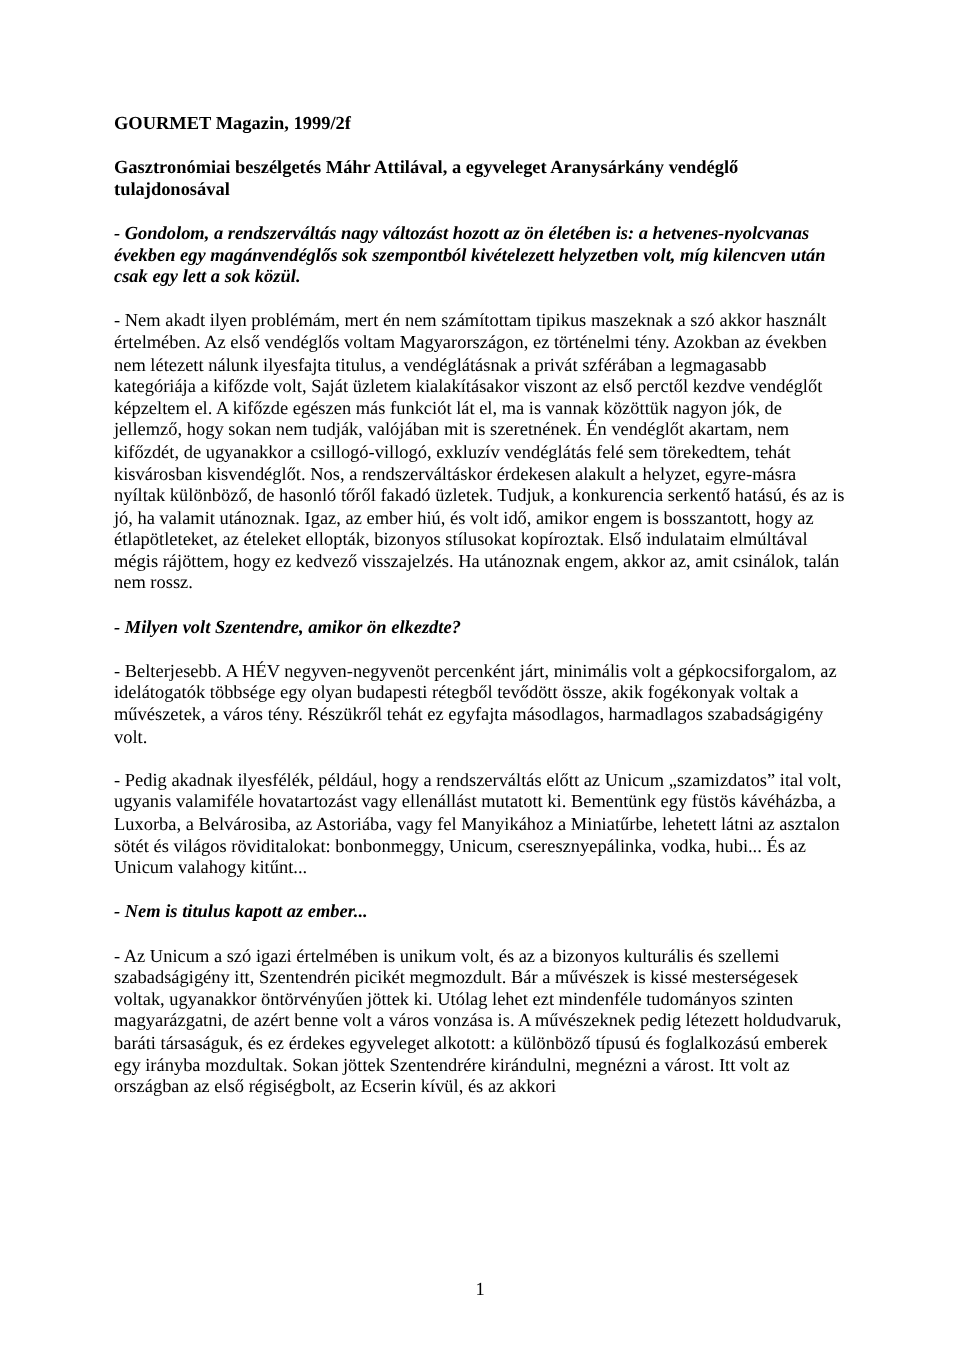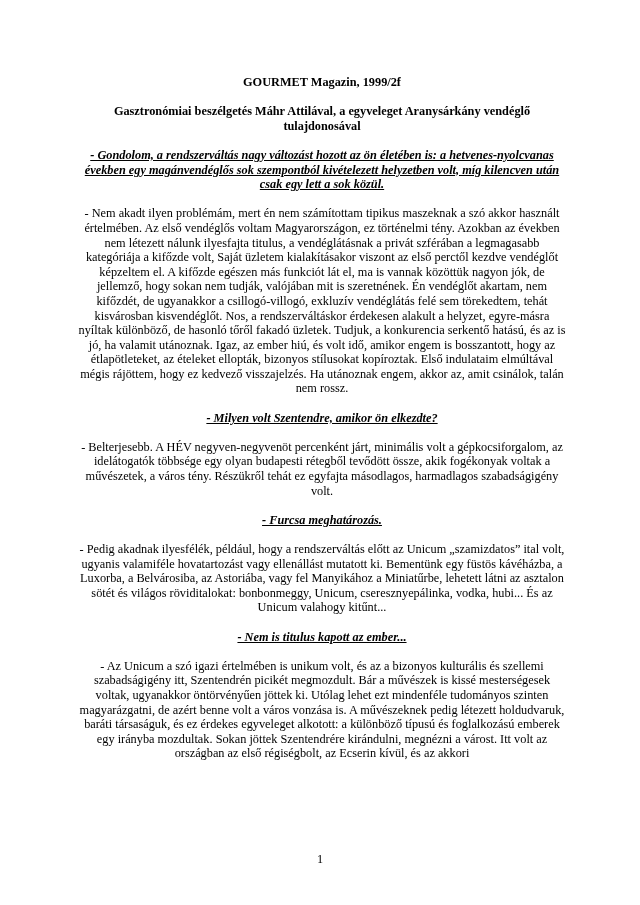--- a/index.html
+++ b/index.html
@@ -16,34 +16,33 @@
     overflow: hidden;
     font-family: "Liberation Serif", serif;
   }
   .content {
     position: absolute;
     left: 76px;
     top: 75px;
     width: 492px;
     font-size: 12.3px;
     line-height: 14.6px;
-    text-align: center;
+    text-align: left;
     color: #000000;
   }
   .content p {
     margin: 0 0 14.6px 0;
     padding: 0;
   }
   .hdr {
     font-weight: bold;
   }
   .q {
     font-weight: bold;
     font-style: italic;
-    text-decoration: underline;
   }
   .a {
     font-weight: normal;
     font-style: normal;
   }
   .page-number {
     position: absolute;
     left: 0;
     width: 640px;
     top: 852px;
@@ -56,19 +55,18 @@
 <body>
 
 <div class="page">
   <div class="content">
     <p class="hdr">GOURMET Magazin, 1999/2f</p>
     <p class="hdr">Gasztronómiai beszélgetés Máhr Attilával, a egyveleget Aranysárkány vendéglő tulajdonosával</p>
     <p class="q">- Gondolom, a rendszerváltás nagy változást hozott az ön életében is: a hetvenes-nyolcvanas években egy magánvendéglős sok szempontból kivételezett helyzetben volt, míg kilencven után csak egy lett a sok közül.</p>
     <p class="a">- Nem akadt ilyen problémám, mert én nem számítottam tipikus maszeknak a szó akkor használt értelmében. Az első vendéglős voltam Magyarországon, ez történelmi tény. Azokban az években nem létezett nálunk ilyesfajta titulus, a vendéglátásnak a privát szférában a legmagasabb kategóriája a kifőzde volt, Saját üzletem kialakításakor viszont az első perctől kezdve vendéglőt képzeltem el. A kifőzde egészen más funkciót lát el, ma is vannak közöttük nagyon jók, de jellemző, hogy sokan nem tudják, valójában mit is szeretnének. Én vendéglőt akartam, nem kifőzdét, de ugyanakkor a csillogó-villogó, exkluzív vendéglátás felé sem törekedtem, tehát kisvárosban kisvendéglőt. Nos, a rendszerváltáskor érdekesen alakult a helyzet, egyre-másra nyíltak különböző, de hasonló tőről fakadó üzletek. Tudjuk, a konkurencia serkentő hatású, és az is jó, ha valamit utánoznak. Igaz, az ember hiú, és volt idő, amikor engem is bosszantott, hogy az étlapötleteket, az ételeket ellopták, bizonyos stílusokat kopíroztak. Első indulataim elmúltával mégis rájöttem, hogy ez kedvező visszajelzés. Ha utánoznak engem, akkor az, amit csinálok, talán nem rossz.</p>
     <p class="q">- Milyen volt Szentendre, amikor ön elkezdte?</p>
     <p class="a">- Belterjesebb. A HÉV negyven-negyvenöt percenként járt, minimális volt a gépkocsiforgalom, az idelátogatók többsége egy olyan budapesti rétegből tevődött össze, akik fogékonyak voltak a művészetek, a város tény. Részükről tehát ez egyfajta másodlagos, harmadlagos szabadságigény volt.</p>
-    <p class="q">- Furcsa meghatározás.</p>
     <p class="a">- Pedig akadnak ilyesfélék, például, hogy a rendszerváltás előtt az Unicum „szamizdatos” ital volt, ugyanis valamiféle hovatartozást vagy ellenállást mutatott ki. Bementünk egy füstös kávéházba, a Luxorba, a Belvárosiba, az Astoriába, vagy fel Manyikához a Miniatűrbe, lehetett látni az asztalon sötét és világos röviditalokat: bonbonmeggy, Unicum, cseresznyepálinka, vodka, hubi... És az Unicum valahogy kitűnt...</p>
     <p class="q">- Nem is titulus kapott az ember...</p>
     <p class="a">- Az Unicum a szó igazi értelmében is unikum volt, és az a bizonyos kulturális és szellemi szabadságigény itt, Szentendrén picikét megmozdult. Bár a művészek is kissé mesterségesek voltak, ugyanakkor öntörvényűen jöttek ki. Utólag lehet ezt mindenféle tudományos szinten magyarázgatni, de azért benne volt a város vonzása is. A művészeknek pedig létezett holdudvaruk, baráti társaságuk, és ez érdekes egyveleget alkotott: a különböző típusú és foglalkozású emberek egy irányba mozdultak. Sokan jöttek Szentendrére kirándulni, megnézni a várost. Itt volt az országban az első régiségbolt, az Ecserin kívül, és az akkori</p>
   </div>
   <div class="page-number">1</div>
 </div>
 
 </body></html>

